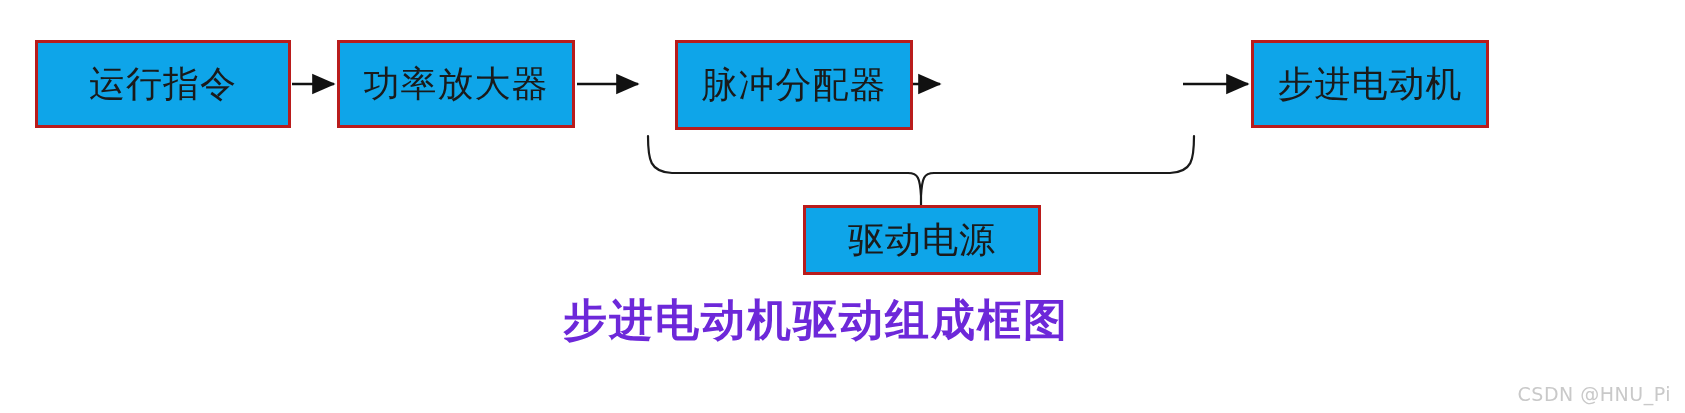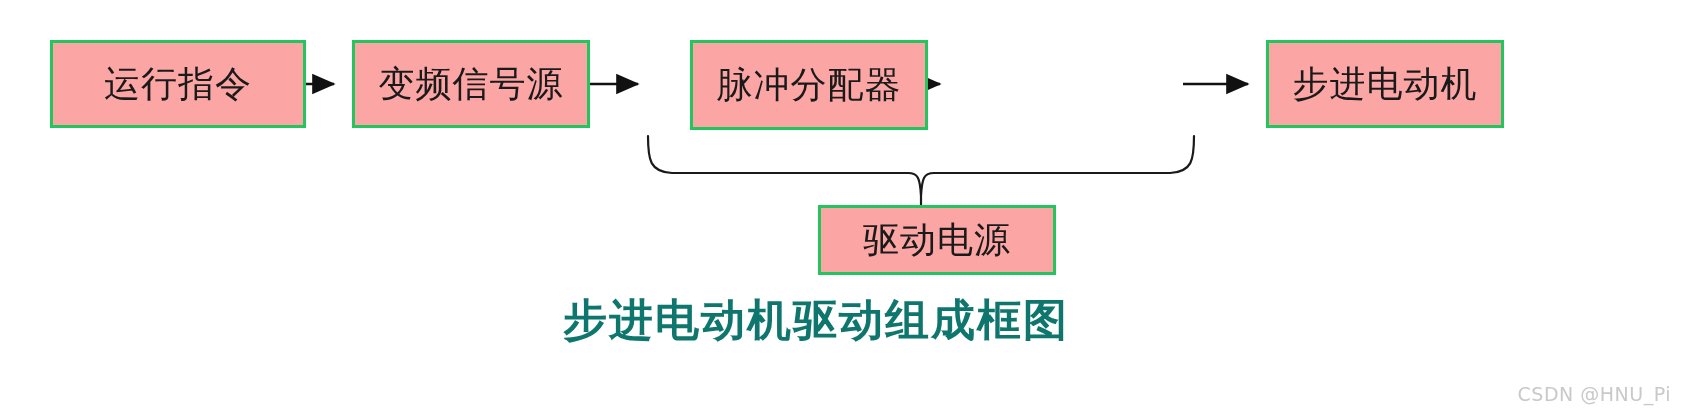--- a/index.html
+++ b/index.html
@@ -19,27 +19,26 @@
     position: relative;
     width: 1685px;
     height: 413px;
     background: #ffffff;
   }
 
   
   .node {
     position: absolute;
     box-sizing: border-box;
-    border: 3px solid #22c55e;
-    background: #fca5a5;
+    border: 3px solid #b91c1c;
+    background: #0ea5e9;
     display: flex;
     align-items: center;
     justify-content: center;
     white-space: nowrap;
-    margin-left: 15px;
   }
   .node .node-label {
     font-family: "Liberation Sans", "DejaVu Sans", sans-serif;
     font-size: 36px;
     line-height: 1;
     letter-spacing: 1px;
     color: #1a1a1a;
   }
 
   
@@ -65,21 +64,21 @@
     position: absolute;
     left: 0;
     top: 296px;
     width: 1640px;
     text-align: center;
     font-family: "Liberation Serif", "DejaVu Serif", serif;
     font-weight: bold;
     font-size: 44px;
     line-height: 50px;
     letter-spacing: 2px;
-    color: #0f766e;
+    color: #6d28d9;
   }
   #caption-inner {
     display: inline-block;
     margin-left: -8px;
   }
 
   
   #watermark {
     position: absolute;
     right: 14px;
@@ -120,21 +119,21 @@
              C 1192,172 1194,160 1194,136" fill="none" stroke="#1a1a1a" stroke-width="2.2" stroke-linecap="round" stroke-linejoin="round"></path>
 
     <line x1="921" y1="196" x2="921" y2="205" stroke="#1a1a1a" stroke-width="2.2"></line>
   </svg>
 
   <div class="node" id="node-0">
     <span class="node-label">运行指令</span>
   </div>
 
   <div class="node" id="node-1">
-    <span class="node-label">变频信号源</span>
+    <span class="node-label">功率放大器</span>
   </div>
 
   <div class="node" id="node-2">
     <span class="node-label">脉冲分配器</span>
   </div>
 
 
   <div class="node" id="node-psu">
     <span class="node-label">驱动电源</span>
   </div>

